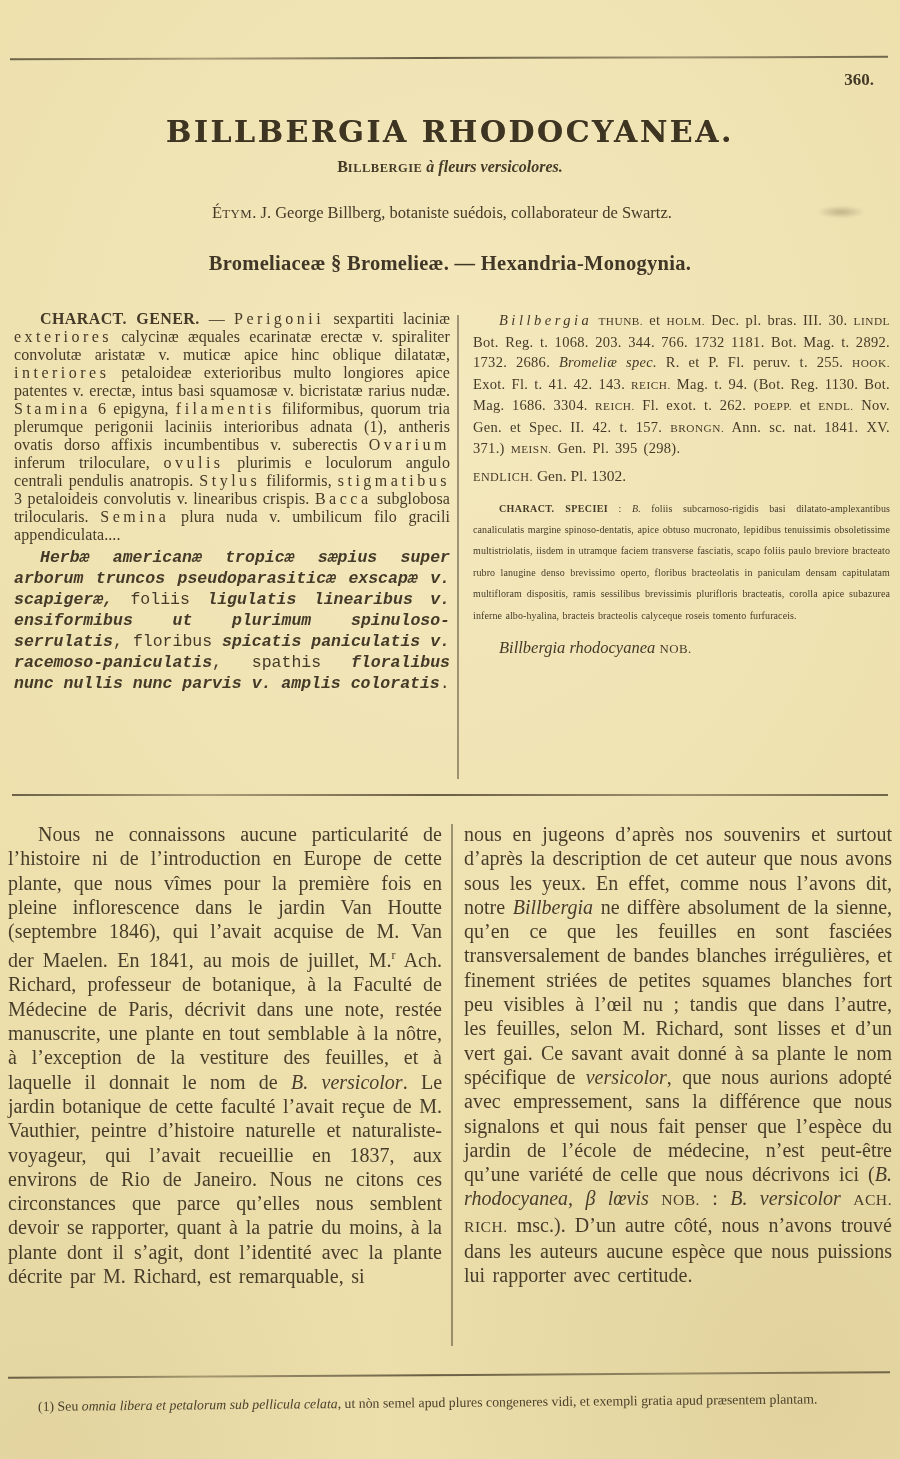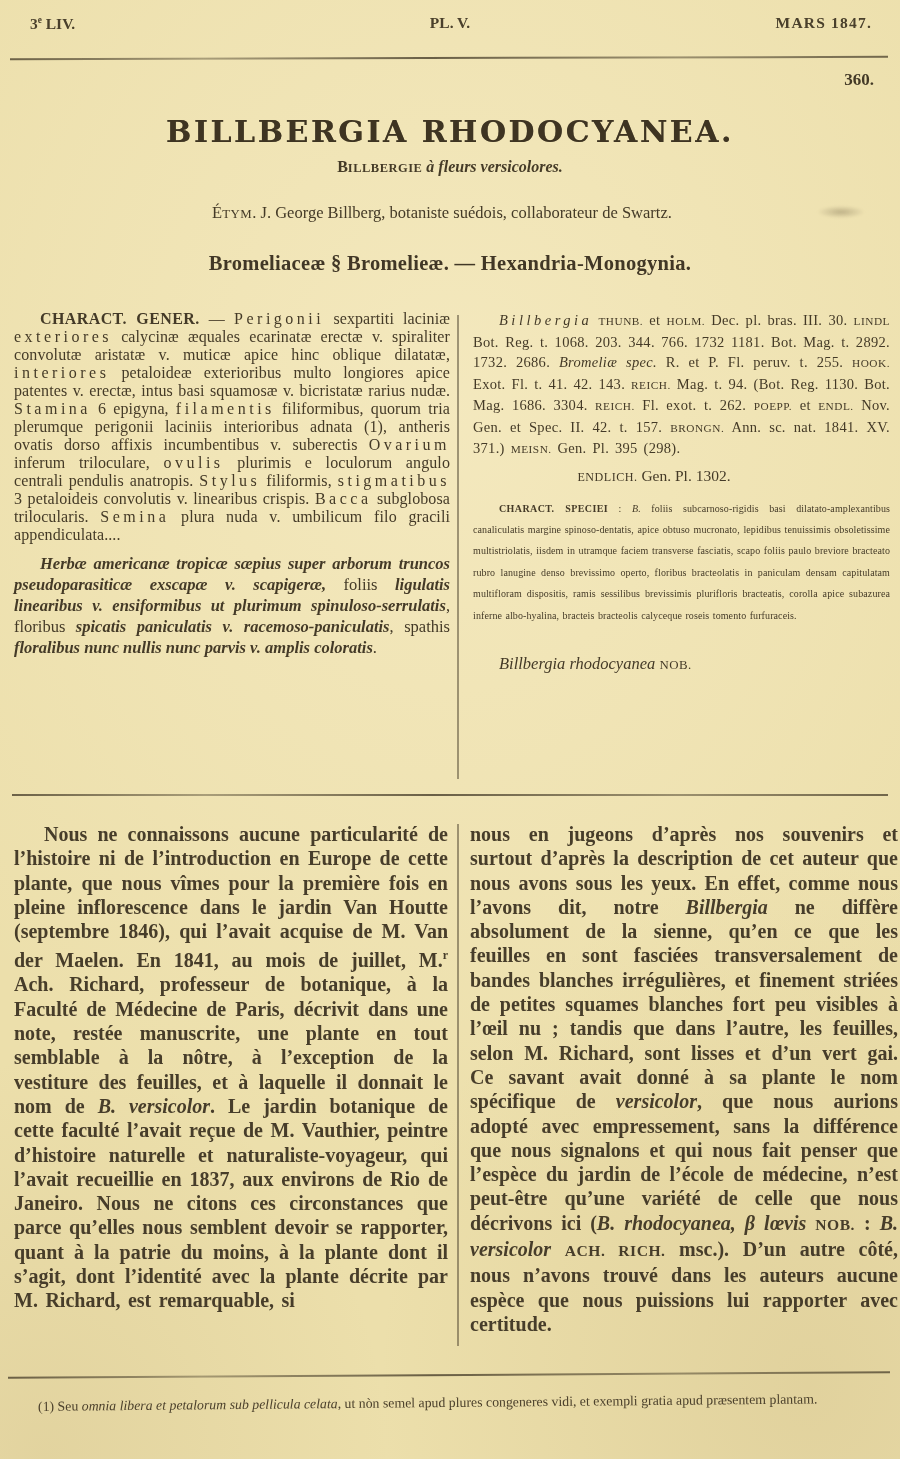--- a/index.html
+++ b/index.html
@@ -53,52 +53,47 @@
     font-size:20.5px;font-weight:700;letter-spacing:.3px;color:#41 3726;color:#413726;}
 
   
   .latin{position:absolute;top:310px;left:0;right:0;height:480px;}
   .latin .col-left{position:absolute;left:14px;width:436px;}
   .latin .col-right{position:absolute;left:473px;width:417px;}
   .col-divider{position:absolute;width:1.5px;background:rgba(74,64,44,.5);}
   .latin-divider{left:457px;top:5px;height:464px;}
   .genus-char{font-size:16px;line-height:18px;text-align:justify;text-indent:26px;
     letter-spacing:.1px;word-spacing:.6px;}
-  .herbae{margin-top:9px;font-size:16.5px;line-height:21px;text-align:justify;
-    text-indent:26px;}
+  .herbae{margin-top:3px;font-size:16.5px;line-height:21px;text-align:justify;
+    text-indent:26px;font-family:Liberation Mono, monospace;}
   .refs{font-size:14.5px;line-height:20.5px;text-align:justify;text-indent:26px;
     letter-spacing:.3px;word-spacing:2px;}
-  .endlich{margin-top:7px;text-align:center;padding-right:55px;font-size:15.5px;}
+  .endlich{margin-top:7px;text-align:left;padding-right:55px;font-size:15.5px;}
   .species-char{margin-top:13px;font-size:10px;line-height:21.4px;text-align:justify;
     text-indent:26px;letter-spacing:.1px;word-spacing:.8px;}
-  .species-name{margin-top:28px;text-indent:26px;font-size:16.5px;}
+  .species-name{margin-top:12px;text-indent:26px;font-size:16.5px;}
 
   
-  .french{position:absolute;top:822px;left:6px;right:0;height:535px;font-weight:bold;}
+  .french{position:absolute;top:822px;left:0;right:0;height:535px;}
   .french .col-left{position:absolute;left:8px;width:434px;}
   .french .col-right{position:absolute;left:464px;width:428px;}
   .fr-divider{left:451px;top:2px;height:522px;}
   .fr{font-size:20px;line-height:24.3px;text-align:justify;text-indent:30px;
     word-spacing:2.5px;color:#473d2a;}
   .no-indent{text-indent:0;}
 
   .footnote{position:absolute;top:1392px;left:24px;right:28px;
     font-size:13.8px;line-height:21px;color:#4c412c;
     transform:rotate(-.55deg);text-indent:14px;}
 </style>
 </head>
 <body>
 
 <div class="page">
 
-  <div class="running-head">
-    <span class="rh-left">3<sup>e</sup> LIV.</span>
-    <span class="rh-center">PL. V.</span>
-    <span class="rh-right">MARS 1847.</span>
-  </div>
 
   <div class="rule rule-top"></div>
 
   <div class="page-number">360.</div>
 
   <h1 class="title">BILLBERGIA RHODOCYANEA.</h1>
 
   <div class="subtitle">B<span class="sc">illbergie</span> <i>à fleurs versicolores.</i></div>
 
   <div class="etym">É<span class="sc">tym</span>. J. George Billberg, botaniste suédois, collaborateur de Swartz.</div>

